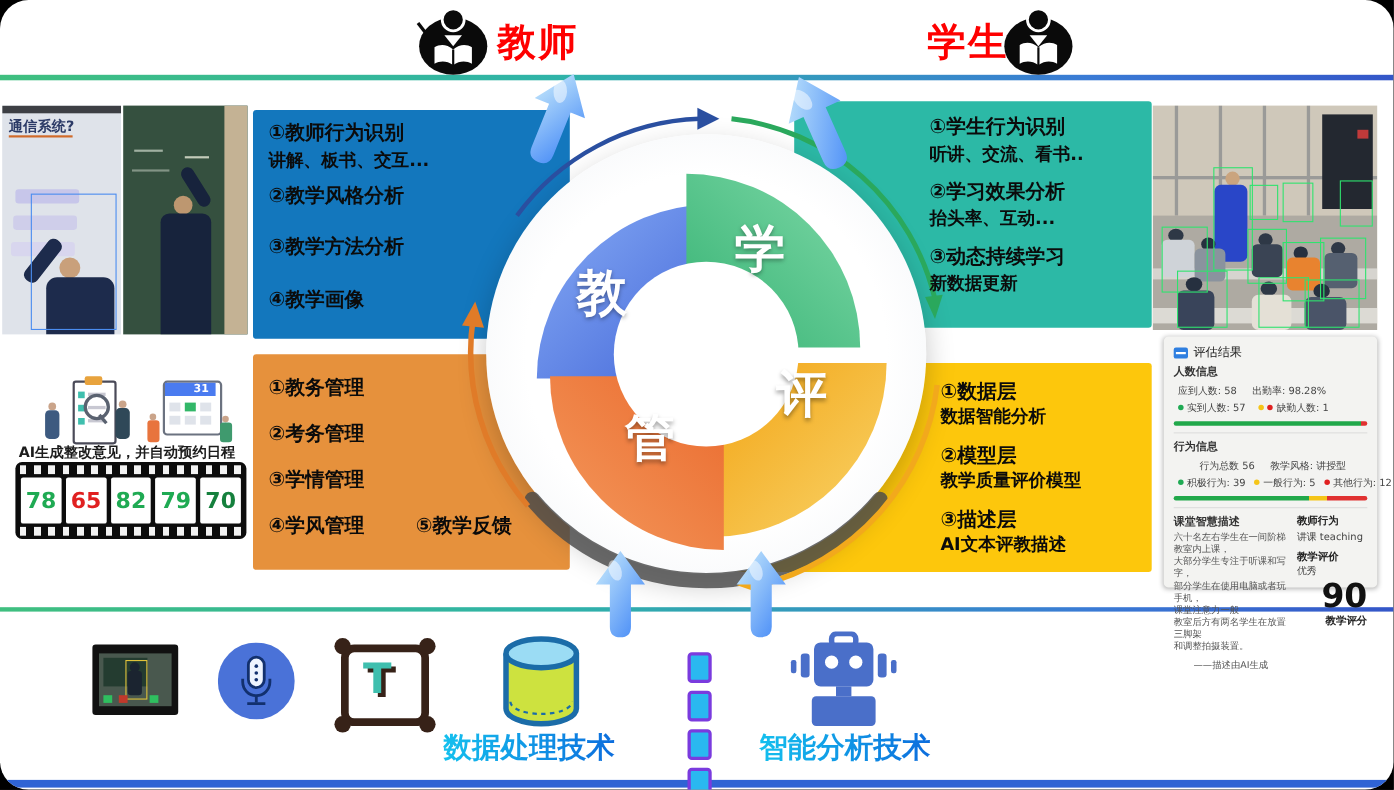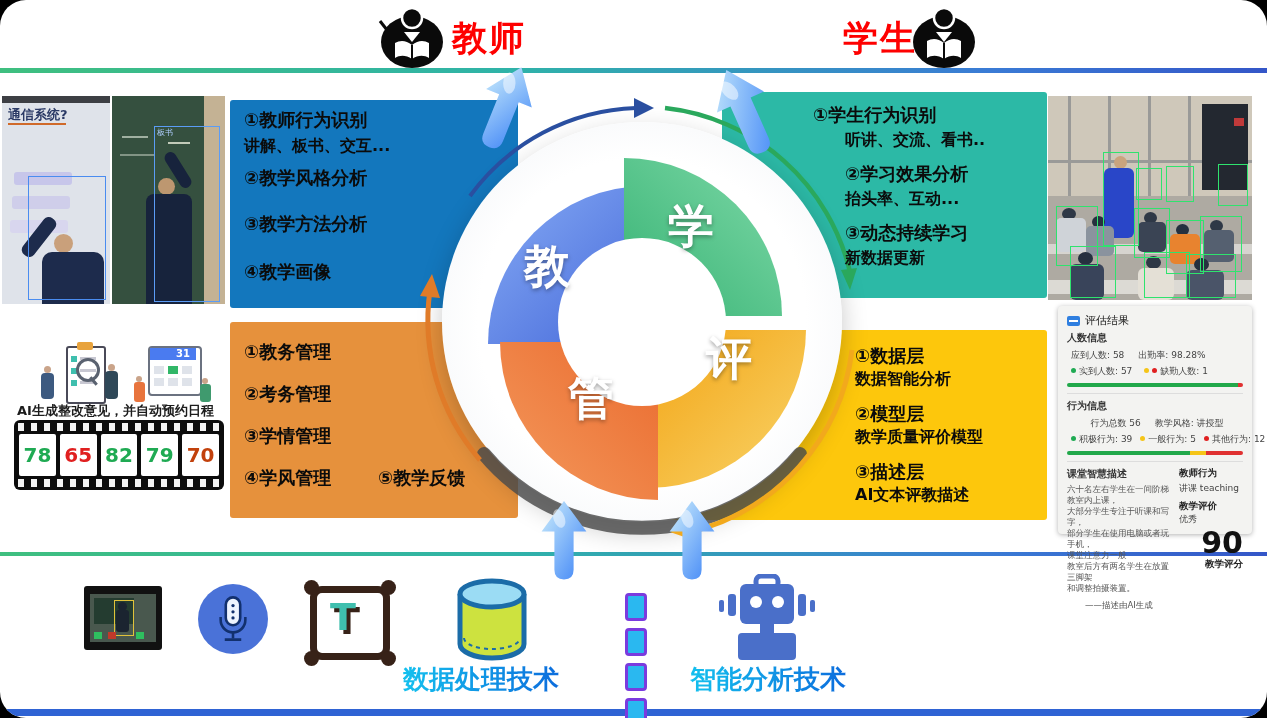--- a/index.html
+++ b/index.html
@@ -108,21 +108,21 @@
     <path d="M30 0 L58 38 L42 38 L42 86 Q42 98 30 98 Q18 98 18 86 L18 38 L2 38 Z" fill="url(#ag1)"></path>
     <ellipse cx="24" cy="22" rx="7" ry="12" fill="#ffffff" opacity="0.5" transform="rotate(-20 24 22)"></ellipse>
   </svg>
 
   <div class="abs box-line" style="left:244px;top:108px;">①教师行为识别</div>
   <div class="abs box-sub" style="left:244px;top:136px;">讲解、板书、交互...</div>
   <div class="abs box-line" style="left:244px;top:166px;">②教学风格分析</div>
   <div class="abs box-line" style="left:244px;top:212px;">③教学方法分析</div>
   <div class="abs box-line" style="left:244px;top:260px;">④教学画像</div>
 
-  <div class="abs box-line" style="left:813px;top:103px;">①学生行为识别</div>
+  <div class="abs box-line" style="left:845px;top:103px;">①学生行为识别</div>
   <div class="abs box-sub" style="left:845px;top:130px;">听讲、交流、看书..</div>
   <div class="abs box-line" style="left:845px;top:162px;">②学习效果分析</div>
   <div class="abs box-sub" style="left:845px;top:189px;">抬头率、互动...</div>
   <div class="abs box-line" style="left:845px;top:221px;">③动态持续学习</div>
   <div class="abs box-sub" style="left:845px;top:248px;">新数据更新</div>
 
   <div class="abs box-line" style="left:244px;top:340px;">①教务管理</div>
   <div class="abs box-line" style="left:244px;top:382px;">②考务管理</div>
   <div class="abs box-line" style="left:244px;top:424px;">③学情管理</div>
   <div class="abs box-line" style="left:244px;top:466px;">④学风管理</div>
@@ -148,23 +148,20 @@
     <div class="bbb" style="left:26px;top:80px;width:76px;height:122px;"></div>
   </div>
   <div class="abs" style="left:112px;top:96px;width:113px;height:208px;background:#35503f;overflow:hidden;">
     <div class="abs" style="left:92px;top:0;width:21px;height:208px;background:#c4b294;"></div>
     <div class="abs" style="left:10px;top:40px;width:26px;height:2px;background:#cfd8cc;opacity:.7;"></div>
     <div class="abs" style="left:8px;top:58px;width:34px;height:2px;background:#cfd8cc;opacity:.5;"></div>
     <div class="abs" style="left:56px;top:46px;width:22px;height:2px;background:#e6ead8;opacity:.8;"></div>
     <div class="abs" style="left:60px;top:54px;width:12px;height:40px;background:#17233c;transform:rotate(-32deg);border-radius:6px;"></div>
     <div class="abs" style="left:46px;top:82px;width:17px;height:17px;border-radius:50%;background:#bd9770;"></div>
     <div class="abs" style="left:34px;top:98px;width:46px;height:110px;background:#17233c;border-radius:8px 8px 0 0;"></div>
-    <div class="bbb" style="left:42px;top:30px;width:64px;height:174px;border-color:#5b9cf6;">
-      <span style="position:absolute;left:2px;top:0;font-size:8px;color:#aecdfc;">板书</span>
-    </div>
   </div>
 
   <div class="abs" style="left:1048px;top:96px;width:204px;height:204px;background:#cfc8ba;overflow:hidden;">
     <div class="abs" style="left:20px;top:0;width:3px;height:100px;background:#9a9a98;"></div>
     <div class="abs" style="left:60px;top:0;width:3px;height:100px;background:#9a9a98;"></div>
     <div class="abs" style="left:100px;top:0;width:3px;height:100px;background:#9a9a98;"></div>
     <div class="abs" style="left:140px;top:0;width:3px;height:100px;background:#9a9a98;"></div>
     <div class="abs" style="left:0;top:64px;width:204px;height:3px;background:#9a9a98;"></div>
     <div class="abs" style="left:154px;top:8px;width:46px;height:86px;background:#232830;"></div>
     <div class="abs" style="left:186px;top:22px;width:10px;height:8px;background:#c03a3a;"></div>
@@ -235,21 +232,21 @@
   </div>
   <div class="abs" style="left:17px;top:402px;width:205px;font-size:13px;font-weight:700;color:#1c1c1c;white-space:nowrap;">AI生成整改意见，并自动预约日程</div>
 
   <div class="abs" style="left:14px;top:420px;width:210px;height:70px;background:#0c0c0c;border-radius:6px;display:flex;flex-direction:column;">
     <div class="sprocket"></div>
     <div style="flex:1;display:flex;padding:0 3px;">
       <div class="film-num" id="score0" style="color: rgb(31, 170, 83);">78</div>
       <div class="film-num" id="score1" style="color: rgb(224, 32, 32);">65</div>
       <div class="film-num" id="score2" style="color: rgb(31, 170, 83);">82</div>
       <div class="film-num" id="score3" style="color: rgb(31, 170, 83);">79</div>
-      <div class="film-num" id="score4" style="color: #c2410c;">70</div>
+      <div class="film-num" id="score4" style="color: #15803d;">70</div>
     </div>
     <div class="sprocket"></div>
   </div>
 
   <div class="abs panel">
     <div style="display:flex;align-items:center;gap:5px;padding:7px 9px 3px;">
       <span style="width:13px;height:10px;background:#2f7fe0;border-radius:2px;display:inline-block;position:relative;">
           <span style="position:absolute;left:2px;top:4px;width:9px;height:2px;background:#fff;"></span>
         </span>
       <span class="p-title">评估结果</span>

